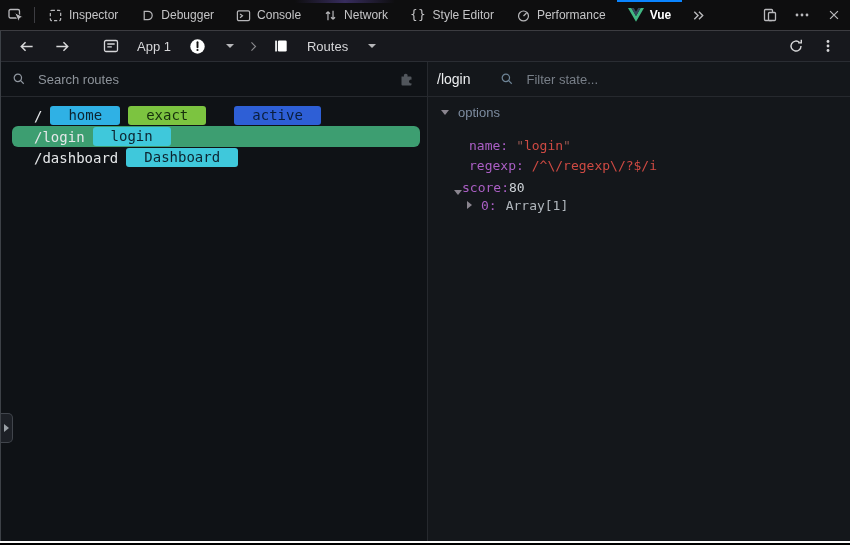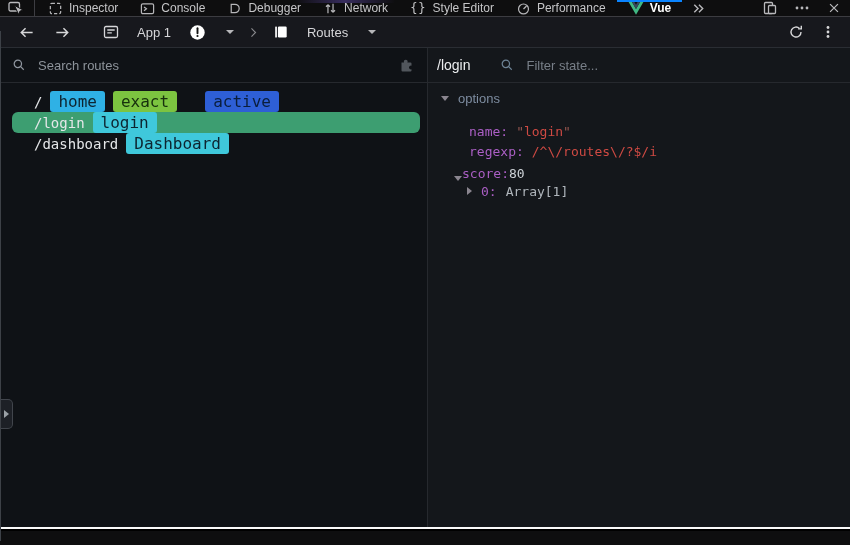--- a/index.html
+++ b/index.html
@@ -1,20 +1,20 @@
 <!DOCTYPE html>
 <html><head>
 <meta charset="utf-8">
 <style>
   * { box-sizing: border-box; }
   body { margin: 0; background: #000; font-family: "Liberation Sans", sans-serif; }
   .devtools { position: relative; width: 850px; height: 545px; background: #0e0e0f; overflow: hidden; }
 
   
-  .tabbar { display: flex; align-items: stretch; height: 17px; background: #0e0e0f;
+  .tabbar { display: flex; align-items: stretch; height: 31px; background: #0e0e0f;
             border-bottom: 1px solid #3c3c41; color: #c3c3c5; font-size: 12px; }
   .tbtn { display: flex; align-items: center; justify-content: center; width: 32px; color: #b9b9bc; }
   .tabbar .vdiv { width: 1px; height: 16px; background: #3d3d42; align-self: center; margin: 0 2px; }
   .tab { display: flex; align-items: center; gap: 6px; padding: 0 11px; position: relative;
          color: #c5c5c7; white-space: nowrap; }
   .tab svg { color: #b6b6b9; flex: none; }
   .tab.active { color: #fff; font-weight: 600; }
   .indicator { position: absolute; top: 0; left: 0; right: 0; height: 2px; background: #0a84ff; }
   .tabbar .spacer { flex: 1; }
   .top-glow { position: absolute; left: 295px; top: 0; width: 100px; height: 3px;
@@ -43,21 +43,21 @@
                      font-size: 13px; font-family: "Liberation Sans", sans-serif; min-width: 0; }
   .left-panel .searchrow input::placeholder { color: #8d939a; }
   .right-panel .searchrow input::placeholder { color: #787f88; }
   .panel-title { color: #eceef0; font-size: 14px; margin-right: 12px; white-space: nowrap; }
 
   .routes-list { padding-top: 8px; }
   .route-row { display: flex; align-items: center; gap: 8px; height: 21px; margin: 0 7px 0 12px;
                padding-left: 22px; border-radius: 6px; font-family: "DejaVu Sans Mono", monospace;
                font-size: 14px; color: #e5e7e9; }
   .route-row.selected { background: #3d9e71; }
-  .badge { font-family: "DejaVu Sans Mono", monospace; font-size: 16px; padding: 2px 8px;
+  .badge { font-family: "DejaVu Sans Mono", monospace; font-size: 14px; padding: 2px 18px;
            border-radius: 3px; color: #0d2430; line-height: 1.1; white-space: nowrap; }
   .badge-sky   { background: #2fb1e5; }
   .badge-green { background: #7cc440; color: #17300d; }
   .badge-blue  { background: #2e5fd6; color: #0a1e3c; margin-left: 20px; }
   .badge-cyan  { background: #3fc8db; }
 
   
   .tree { padding-top: 4px; font-family: "DejaVu Sans Mono", monospace; font-size: 13px; }
   .trow { display: flex; align-items: center; height: 20px; }
   .trow.options { height: 22px; margin-bottom: 12px; padding-left: 13px;
@@ -109,34 +109,34 @@
         <svg width="15" height="15" viewBox="0 0 16 16" fill="none" stroke="currentColor" stroke-width="1.3">
           <rect x="2.5" y="2.5" width="11" height="11" rx="1.5" stroke-dasharray="3.4 2.2"></rect>
         </svg>
       </span>
       <span>Inspector</span>
     </div>
 
     <div class="tab">
       <span>
         <svg width="15" height="15" viewBox="0 0 16 16" fill="none" stroke="currentColor" stroke-width="1.3">
+          <path d="M4.5 3.5 H8.5 a4.5 4.5 0 0 1 0 9 H4.5 Z"></path>
+        </svg>
+      </span>
+      <span>Debugger</span>
+    </div>
+
+    <div class="tab">
+      <span>
+        <svg width="15" height="15" viewBox="0 0 16 16" fill="none" stroke="currentColor" stroke-width="1.3">
           <rect x="1.5" y="3" width="13" height="10.5" rx="1.5"></rect>
           <path d="M4.3 6.3 L6.9 8.3 L4.3 10.3"></path>
         </svg>
       </span>
       <span>Console</span>
-    </div>
-
-    <div class="tab">
-      <span>
-        <svg width="15" height="15" viewBox="0 0 16 16" fill="none" stroke="currentColor" stroke-width="1.3">
-          <path d="M4.5 3.5 H8.5 a4.5 4.5 0 0 1 0 9 H4.5 Z"></path>
-        </svg>
-      </span>
-      <span>Debugger</span>
     </div>
 
     <div class="tab">
       <span>
         <svg width="15" height="15" viewBox="0 0 16 16" fill="none" stroke="currentColor" stroke-width="1.3">
           <path d="M5.3 13 V4 M5.3 4 L3.2 6.1 M5.3 4 L7.4 6.1"></path>
           <path d="M10.7 3 V12 M10.7 12 L8.6 9.9 M10.7 12 L12.8 9.9"></path>
         </svg>
       </span>
       <span>Network</span>
@@ -336,21 +336,21 @@
         </div>
 
 
         <div class="trow kv">
           <span class="tkey">name:</span>
           <span class="tval"><span class="tq">"</span><span class="tstr">login</span><span class="tq">"</span></span>
         </div>
 
         <div class="trow kv">
           <span class="tkey">regexp:</span>
-          <span class="tval tstr">/^\/routes\/?$/i</span>
+          <span class="tval tstr">/^\/regexp\/?$/i</span>
         </div>
 
         <div class="trow score">
           <span class="tri-down"></span>
           <span class="tkey">score:</span>
           <span class="tnum">80</span>
         </div>
 
         <div class="trow zero">
           <span class="tri-right"></span>

